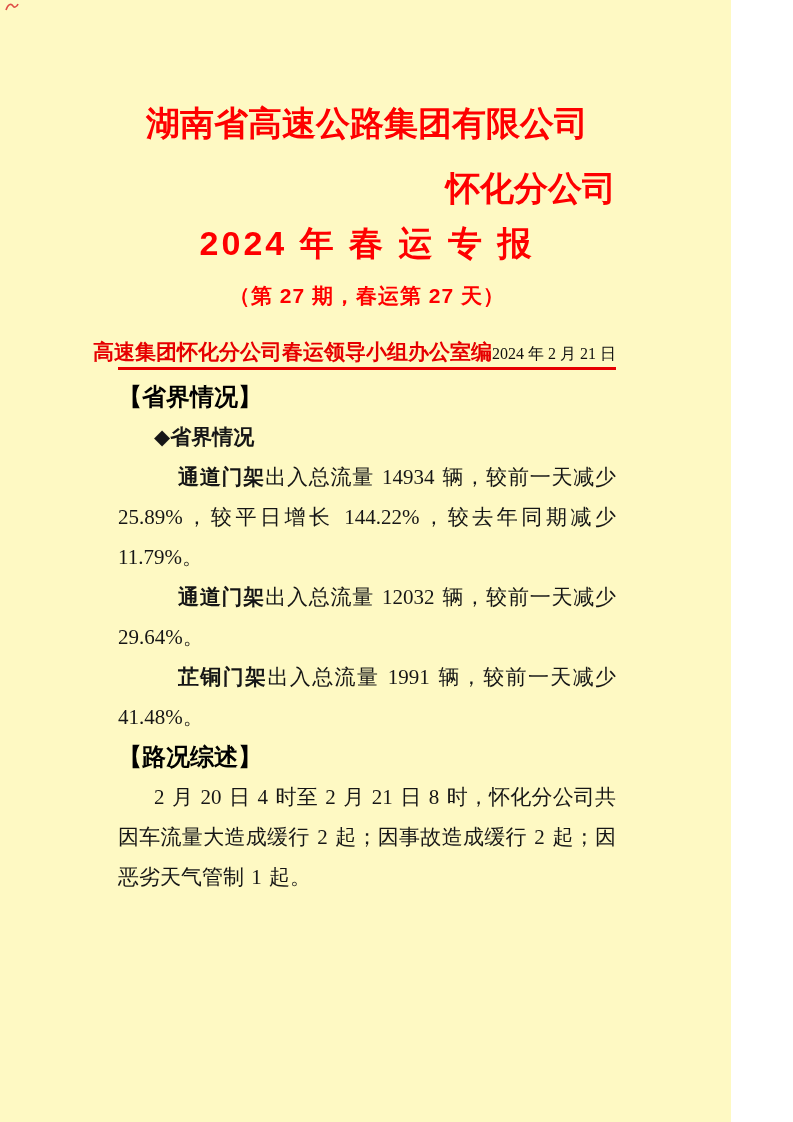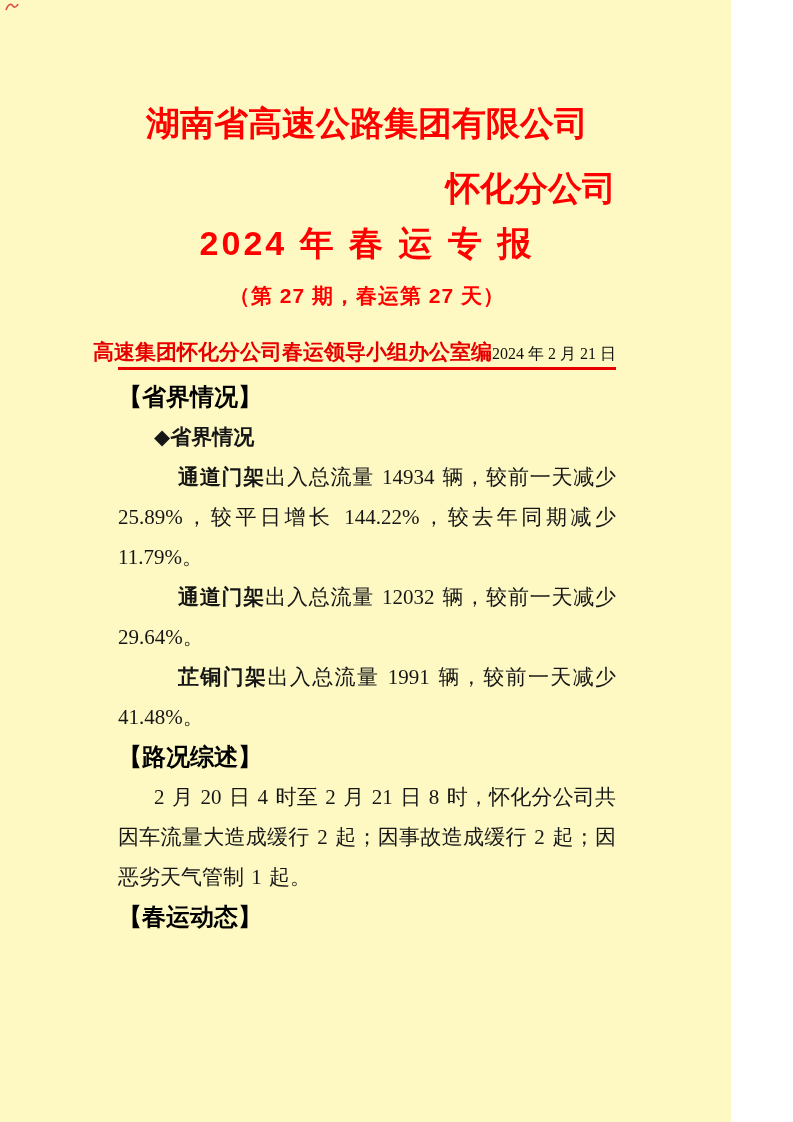--- a/index.html
+++ b/index.html
@@ -79,18 +79,17 @@
 
 
       <p><span class="lead">通道门架</span><span>出入总流量 12032 辆，较前一天减少 29.64%。</span></p>
 
       <p><span class="lead">芷铜门架</span><span>出入总流量 1991 辆，较前一天减少 41.48%。</span></p>
 
       <h2 class="sec">【路况综述】</h2>
 
       <p>2 月 20 日 4 时至 2 月 21 日 8 时，怀化分公司共因车流量大造成缓行 2 起；因事故造成缓行 2 起；因恶劣天气管制 1 起。</p>
 
-      <h2 class="sec">【春运动态】</h2>
 
     </article>
 
   </div>
 </div>
 
 </body></html>

